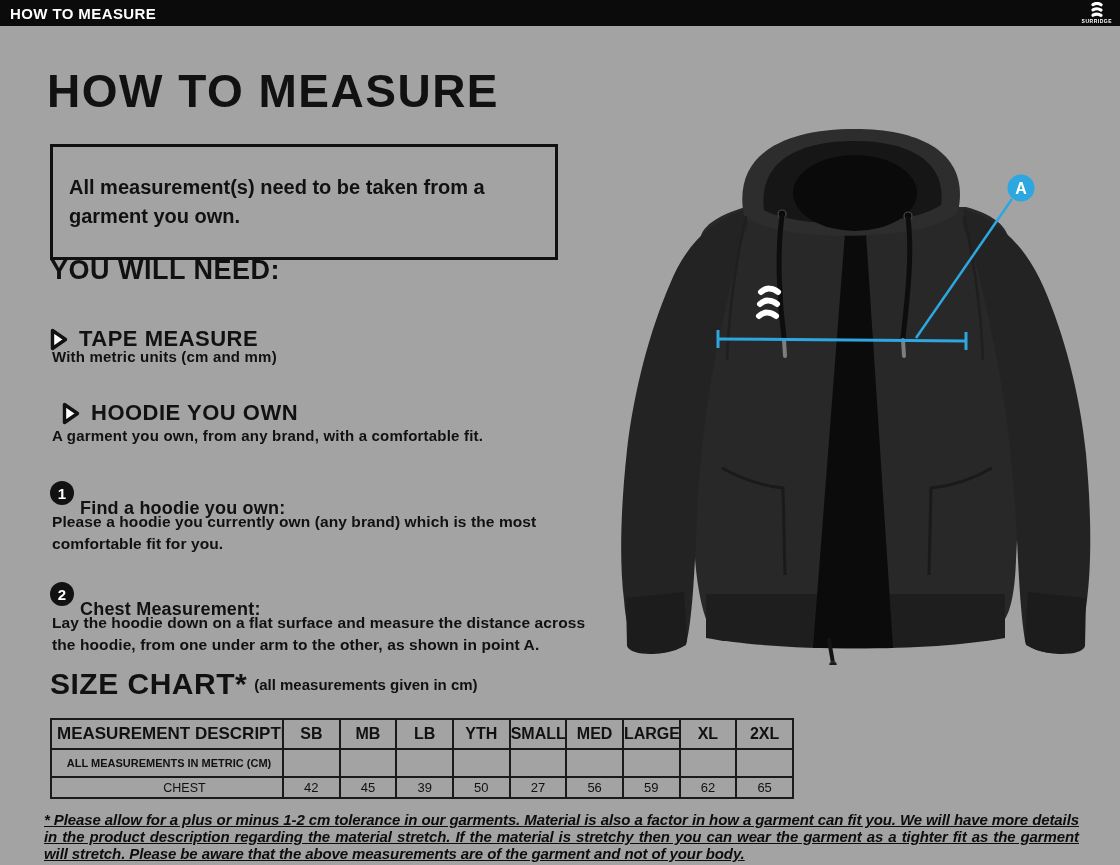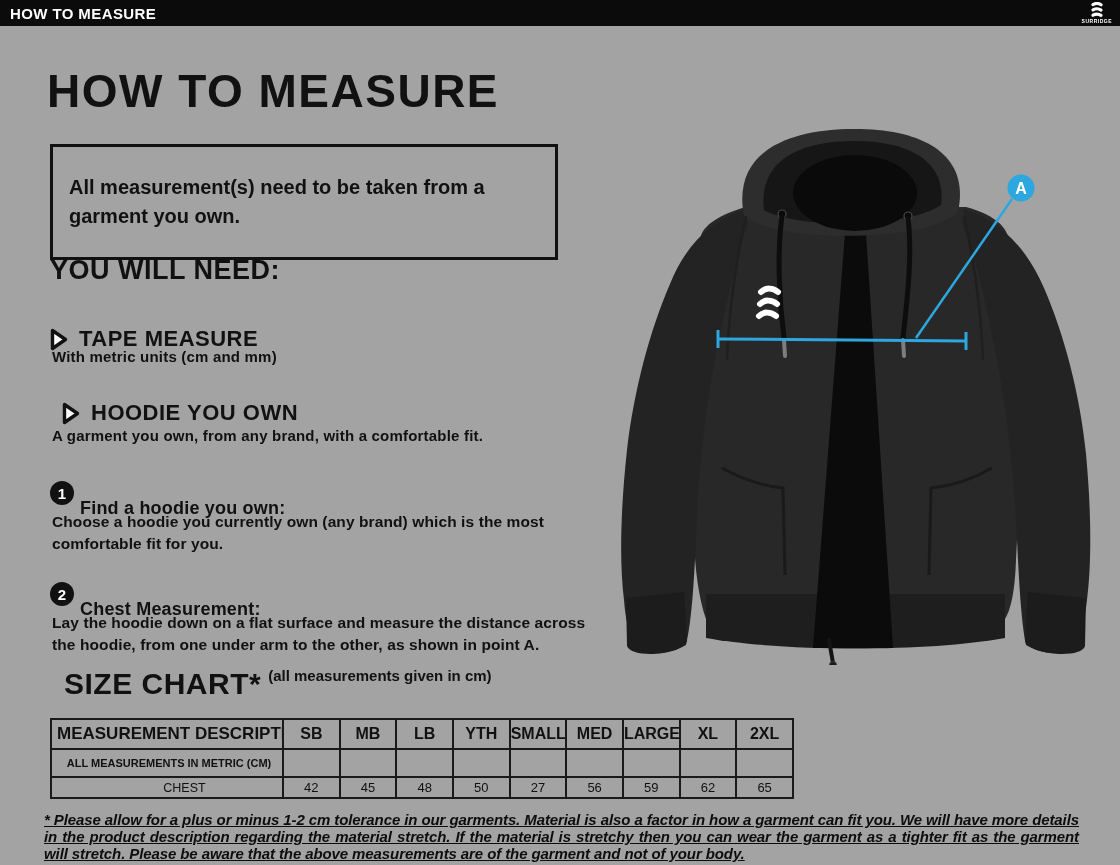--- a/index.html
+++ b/index.html
@@ -39,21 +39,21 @@
     position:absolute; left:50px; width:24px; height:24px; border-radius:50%;
     background:#111; color:#fff; font-size:15px; font-weight:800;
     display:flex; align-items:center; justify-content:center;
   }
   .step-title { position:absolute; left:80px; font-size:18px; font-weight:700; letter-spacing:.2px;margin-top:16px; }
   .step-desc {
     position:absolute; left:52px; width:558px;
     font-size:15.5px; font-weight:700; line-height:22px; letter-spacing:.1px;
   }
   
-  .sc-head { position:absolute; left:64px; top:667px; display:flex; align-items:flex-start; }
+  .sc-head { position:absolute; left:50px; top:667px; display:flex; align-items:center; }
   .sc-title { font-size:30px; font-weight:800; letter-spacing:.5px; }
   .sc-sub { font-size:15px; font-weight:700; margin-left:7px; }
   table.size {
     position:absolute; left:50px; top:718px; width:744px;
     border-collapse:collapse; table-layout:fixed;
   }
   table.size td, table.size th { border:2px solid #1a1a1a; overflow:hidden; white-space:nowrap;text-align:center; }
   th.col-head { height:30px; font-size:16px; font-weight:700; text-align:center; }
   th.col-head.first { text-align:left; padding-left:5px; font-size:17px; }
   tr.metric td { height:28px; font-size:11px; font-weight:700; }
@@ -109,21 +109,21 @@
       <svg width="18" height="23" viewBox="0 0 18 23">
         <path d="M2.5,2.5 L15.5,11.5 L2.5,20.5 Z" fill="#ffffff" stroke="#111111" stroke-width="3.4" stroke-linejoin="round"></path>
       </svg>
       <span class="need-label">HOODIE YOU OWN</span>
     </div>
   </div>
   <div class="need-desc" style="top:427px;">A garment you own, from any brand, with a comfortable fit.</div>
 
   <div class="step-circle" style="top:481px;">1</div>
   <div class="step-title" style="top:482px;">Find a hoodie you own:</div>
-  <div class="step-desc" style="top:511px;">Choose a hoodie you currently own (any brand) which is the most comfortable fit for you.</div>
+  <div class="step-desc" style="top:511px;">Please a hoodie you currently own (any brand) which is the most comfortable fit for you.</div>
 
   <div class="step-circle" style="top:582px;">2</div>
   <div class="step-title" style="top:583px;">Chest Measurement:</div>
   <div class="step-desc" style="top:612px;">Lay the hoodie down on a flat surface and measure the distance across the hoodie, from one under arm to the other, as shown in point A.</div>
 
   <div class="sc-head">
     <span class="sc-title">SIZE CHART*</span>
     <span class="sc-sub">(all measurements given in cm)</span>
   </div>
 
@@ -162,21 +162,21 @@
           <td></td>
           <td></td>
           <td></td>
           <td></td>
           <td></td>
     </tr>
     <tr class="vals">
       <td class="rowlabel">CHEST</td>
       <td>42</td>
       <td>45</td>
-      <td>48</td>
+      <td>39</td>
       <td>50</td>
       <td>27</td>
       <td>56</td>
       <td>59</td>
       <td>62</td>
       <td>65</td>
     </tr>
   </tbody>
     </table>
 

